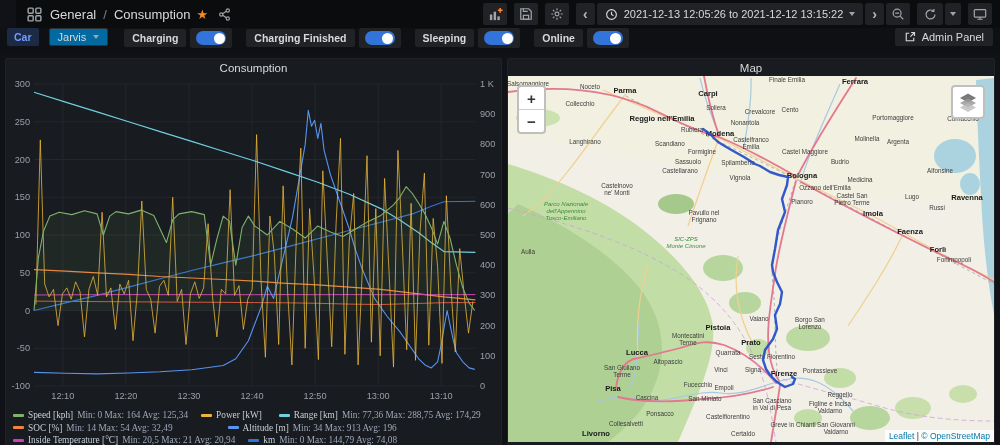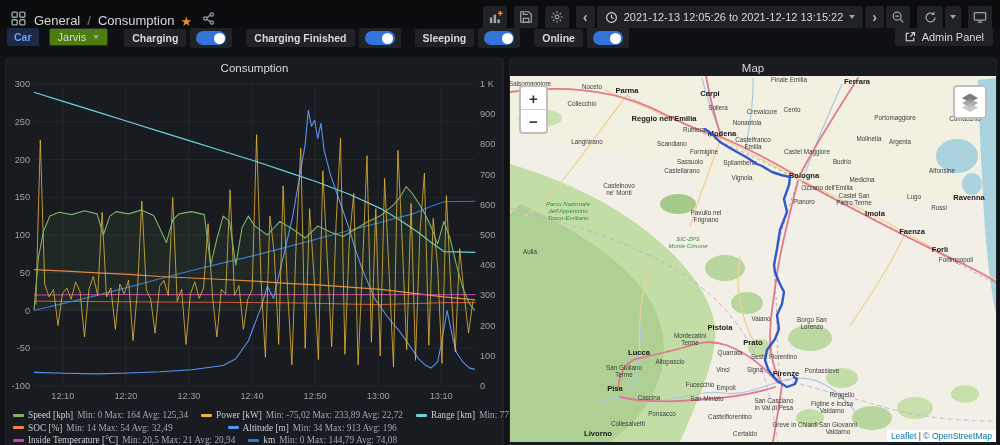--- a/index.html
+++ b/index.html
@@ -1,31 +1,31 @@
 <!DOCTYPE html>
 <html><head>
 <meta charset="utf-8">
 <style>
   html,body{margin:0;padding:0;background:#111217;width:1000px;height:445px;overflow:hidden;
     font-family:"Liberation Sans",sans-serif;-webkit-font-smoothing:antialiased;}
-  .topnav{height:28px;background:#0b0c0e;display:flex;align-items:flex-end;padding:0 8px;gap:6px;}
+  .topnav{height:28px;background:#0b0c0e;display:flex;align-items:center;padding:0 8px;gap:6px;margin-left:16px;}
   .crumbs{display:flex;align-items:center;gap:7px;color:#d8d9da;font-size:13px;font-weight:500;}
   .crumb-sep{color:#7b8087;font-weight:400;}
   .star{color:#f08a2b;font-size:13px;line-height:1;}
   .iconbtn{width:24px;height:22px;background:#202226;border-radius:2px;display:flex;align-items:center;justify-content:center;cursor:pointer;}
   .iconflat{width:20px;height:20px;display:flex;align-items:center;justify-content:center;cursor:pointer;}
   .nav-right{margin-left:auto;display:flex;align-items:center;gap:7px;}
   .tp-group{display:flex;align-items:center;gap:2px;}
   .tp-seg{height:22px;background:#202226;border-radius:2px;display:flex;align-items:center;justify-content:center;cursor:pointer;}
   .tp-time{padding:0 8px;gap:6px;color:#d8d9da;font-size:11px;font-weight:500;white-space:nowrap;}
   .caret{width:0;height:0;border-left:3.5px solid transparent;border-right:3.5px solid transparent;border-top:4px solid #9da5ad;display:inline-block;}
   .chev{color:#b4b7be;font-size:14px;font-weight:700;line-height:1;padding:0 7px;}
   .subnav{height:27px;background:#0e1014;display:flex;align-items:flex-start;padding:0 7px;gap:10px;}
   .varchip{background:#1d2a45;color:#6e9fff;font-size:10.5px;font-weight:600;padding:3px 7px;border-radius:2px;}
-  .varselect{background:#4d7c0f;border:1px solid #2c3235;color:#d8d9da;font-size:11px;padding:2px 8px;border-radius:2px;display:flex;align-items:center;gap:7px;cursor:pointer;}
+  .varselect{background:#0369a1;border:1px solid #2c3235;color:#d8d9da;font-size:11px;padding:2px 8px;border-radius:2px;display:flex;align-items:center;gap:7px;cursor:pointer;}
   #toggles{display:flex;align-items:center;gap:14px;margin-left:6px;}
   .vargroup{display:flex;align-items:center;gap:4px;}
   .varlabel{background:#202226;color:#d8d9da;font-size:10.5px;font-weight:600;padding:3px 8px;border-radius:2px;cursor:default;}
   .switchchip{background:#202226;border-radius:2px;padding:3px 6px;display:flex;align-items:center;cursor:pointer;}
   .switch{width:30px;height:14px;background:#3274d9;border-radius:8px;position:relative;}
   .switch .knob{position:absolute;right:1.5px;top:1.5px;width:11px;height:11px;border-radius:50%;background:#fff;}
   .adminbtn{margin-left:auto;background:#202226;border-radius:2px;color:#d8d9da;font-size:11px;font-weight:500;
     padding:3px 9px;display:flex;align-items:center;gap:6px;cursor:pointer;}
   .dash{display:flex;gap:5px;padding:3px 5px;}
   .panel{background:#181b1f;border:1px solid #202226;border-radius:2px;}
@@ -248,21 +248,20 @@
     <div id="legend">
         <div class="lrow">
           <span class="litem">
             <span class="ldash" style="background: rgb(126, 178, 109);"></span>
             <span class="lname">Speed [kph]</span>
             <span>Min: 0  Max: 164  Avg: 125,34</span>
           </span>
           <span class="litem">
             <span class="ldash" style="background: rgb(234, 184, 57);"></span>
             <span class="lname">Power [kW]</span>
-            <span>Min: -75,02  Max: 233,89  Avg: 22,72</span>
           </span>
           <span class="litem">
             <span class="ldash" style="background: rgb(110, 208, 224);"></span>
             <span class="lname">Range [km]</span>
             <span>Min: 77,36  Max: 288,75  Avg: 174,29</span>
           </span>
         </div>
         <div class="lrow">
           <span class="litem">
             <span class="ldash" style="background: rgb(239, 132, 60);"></span>

